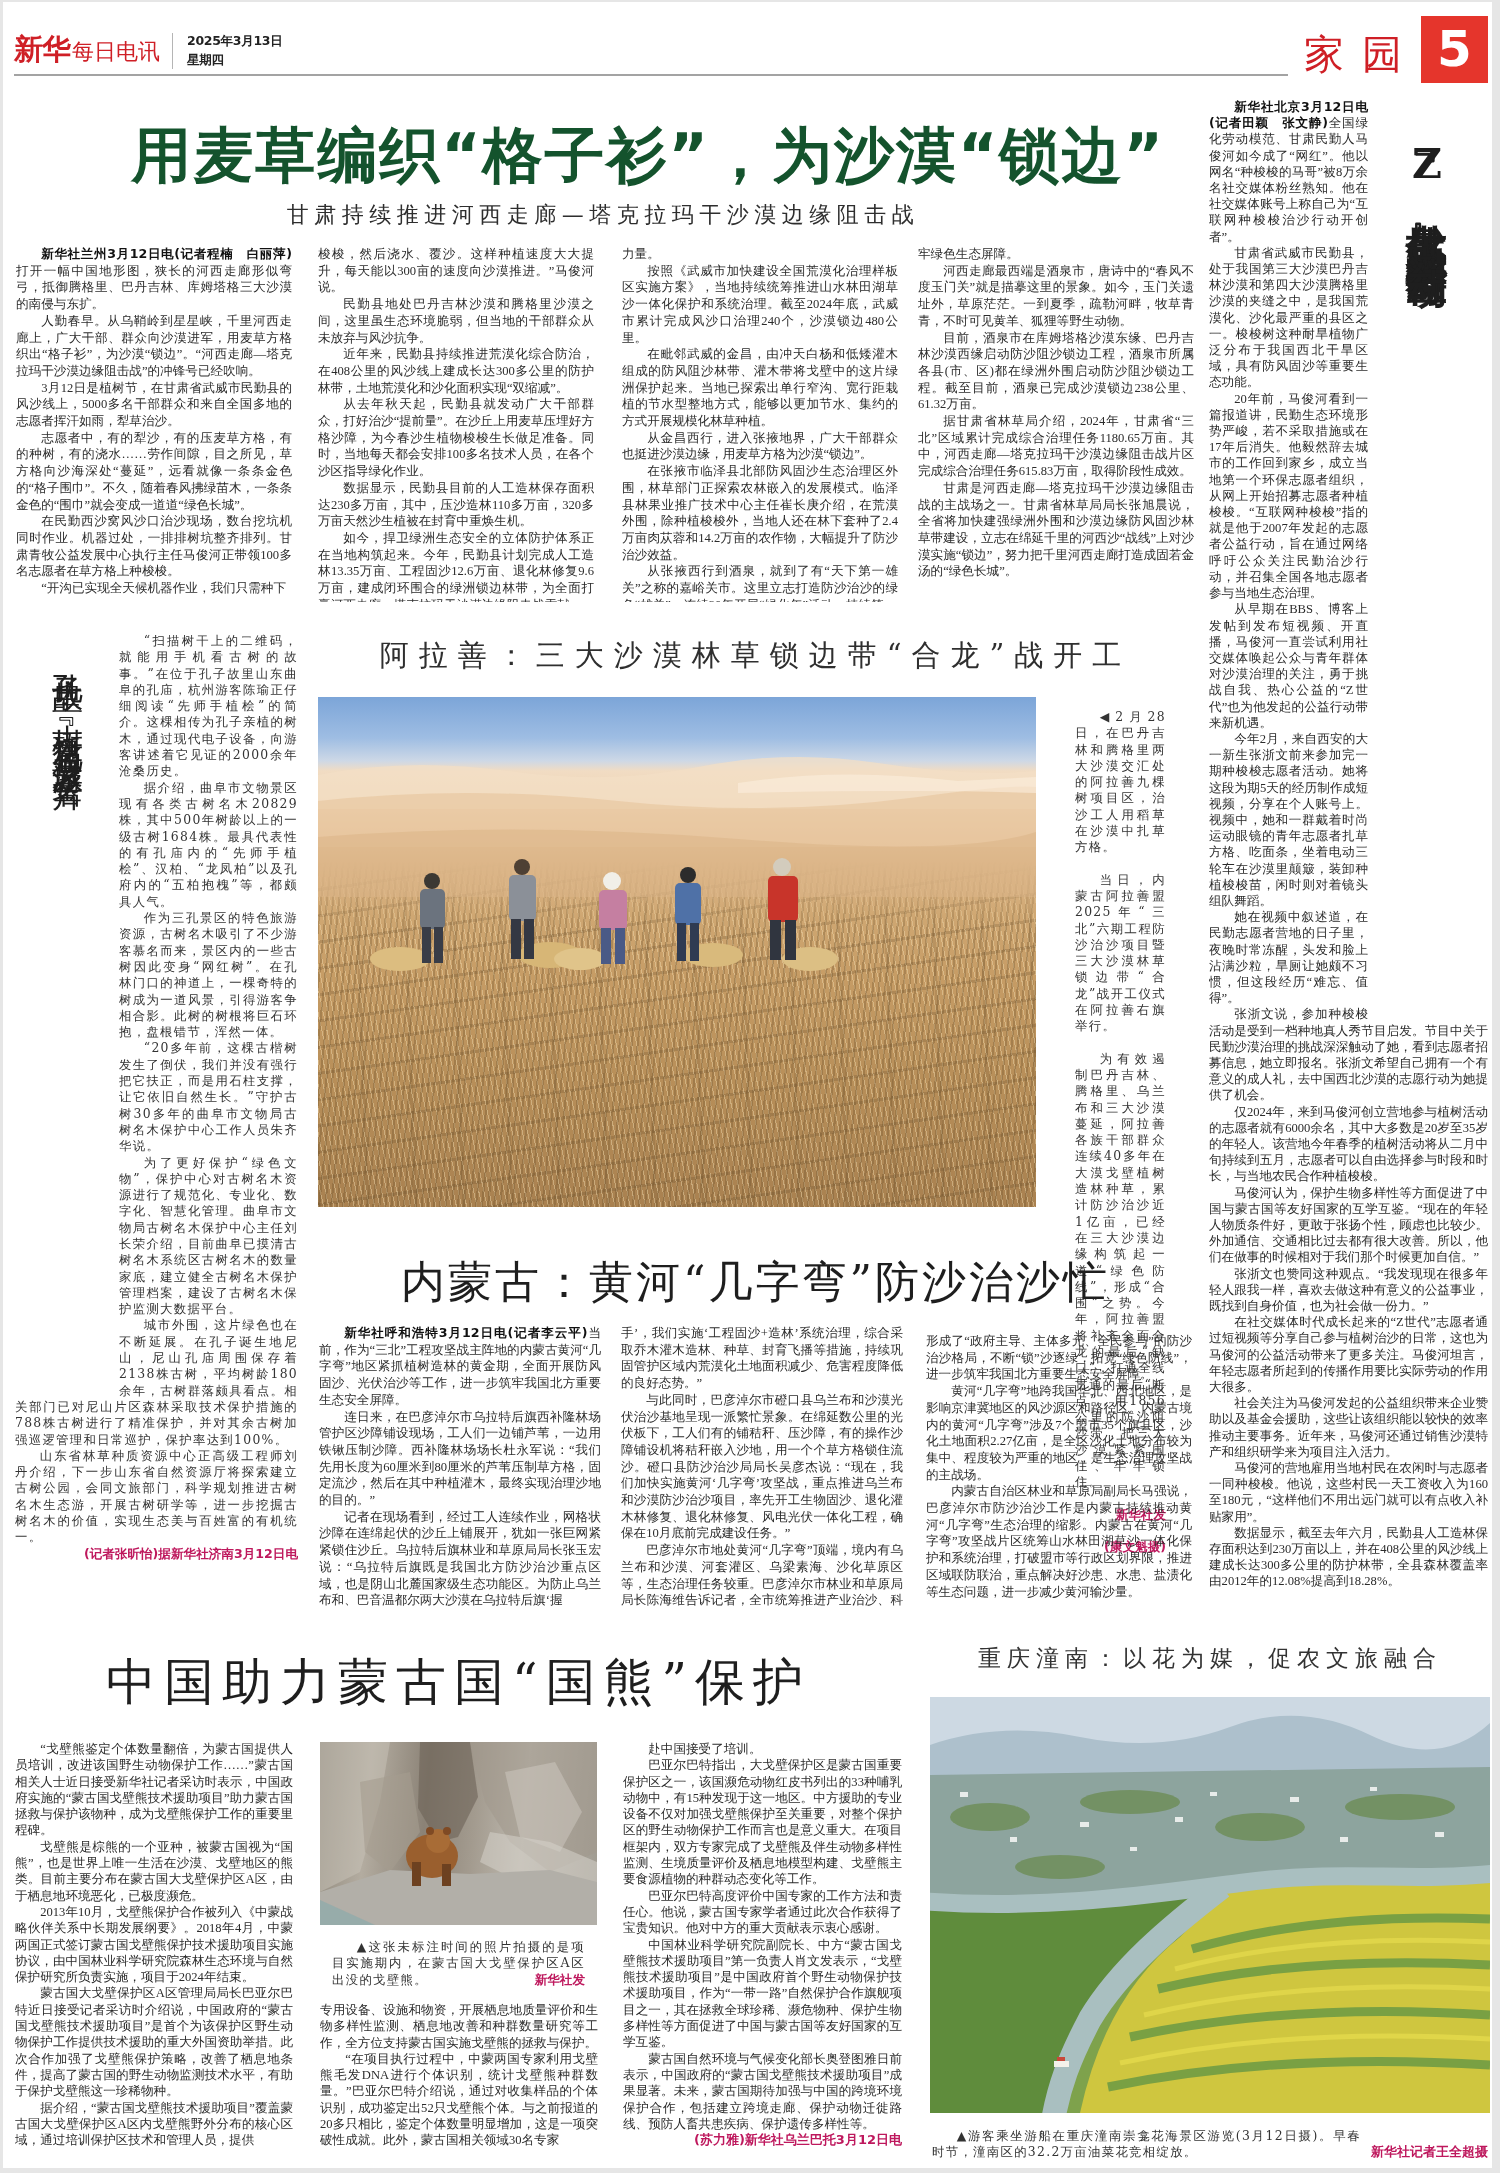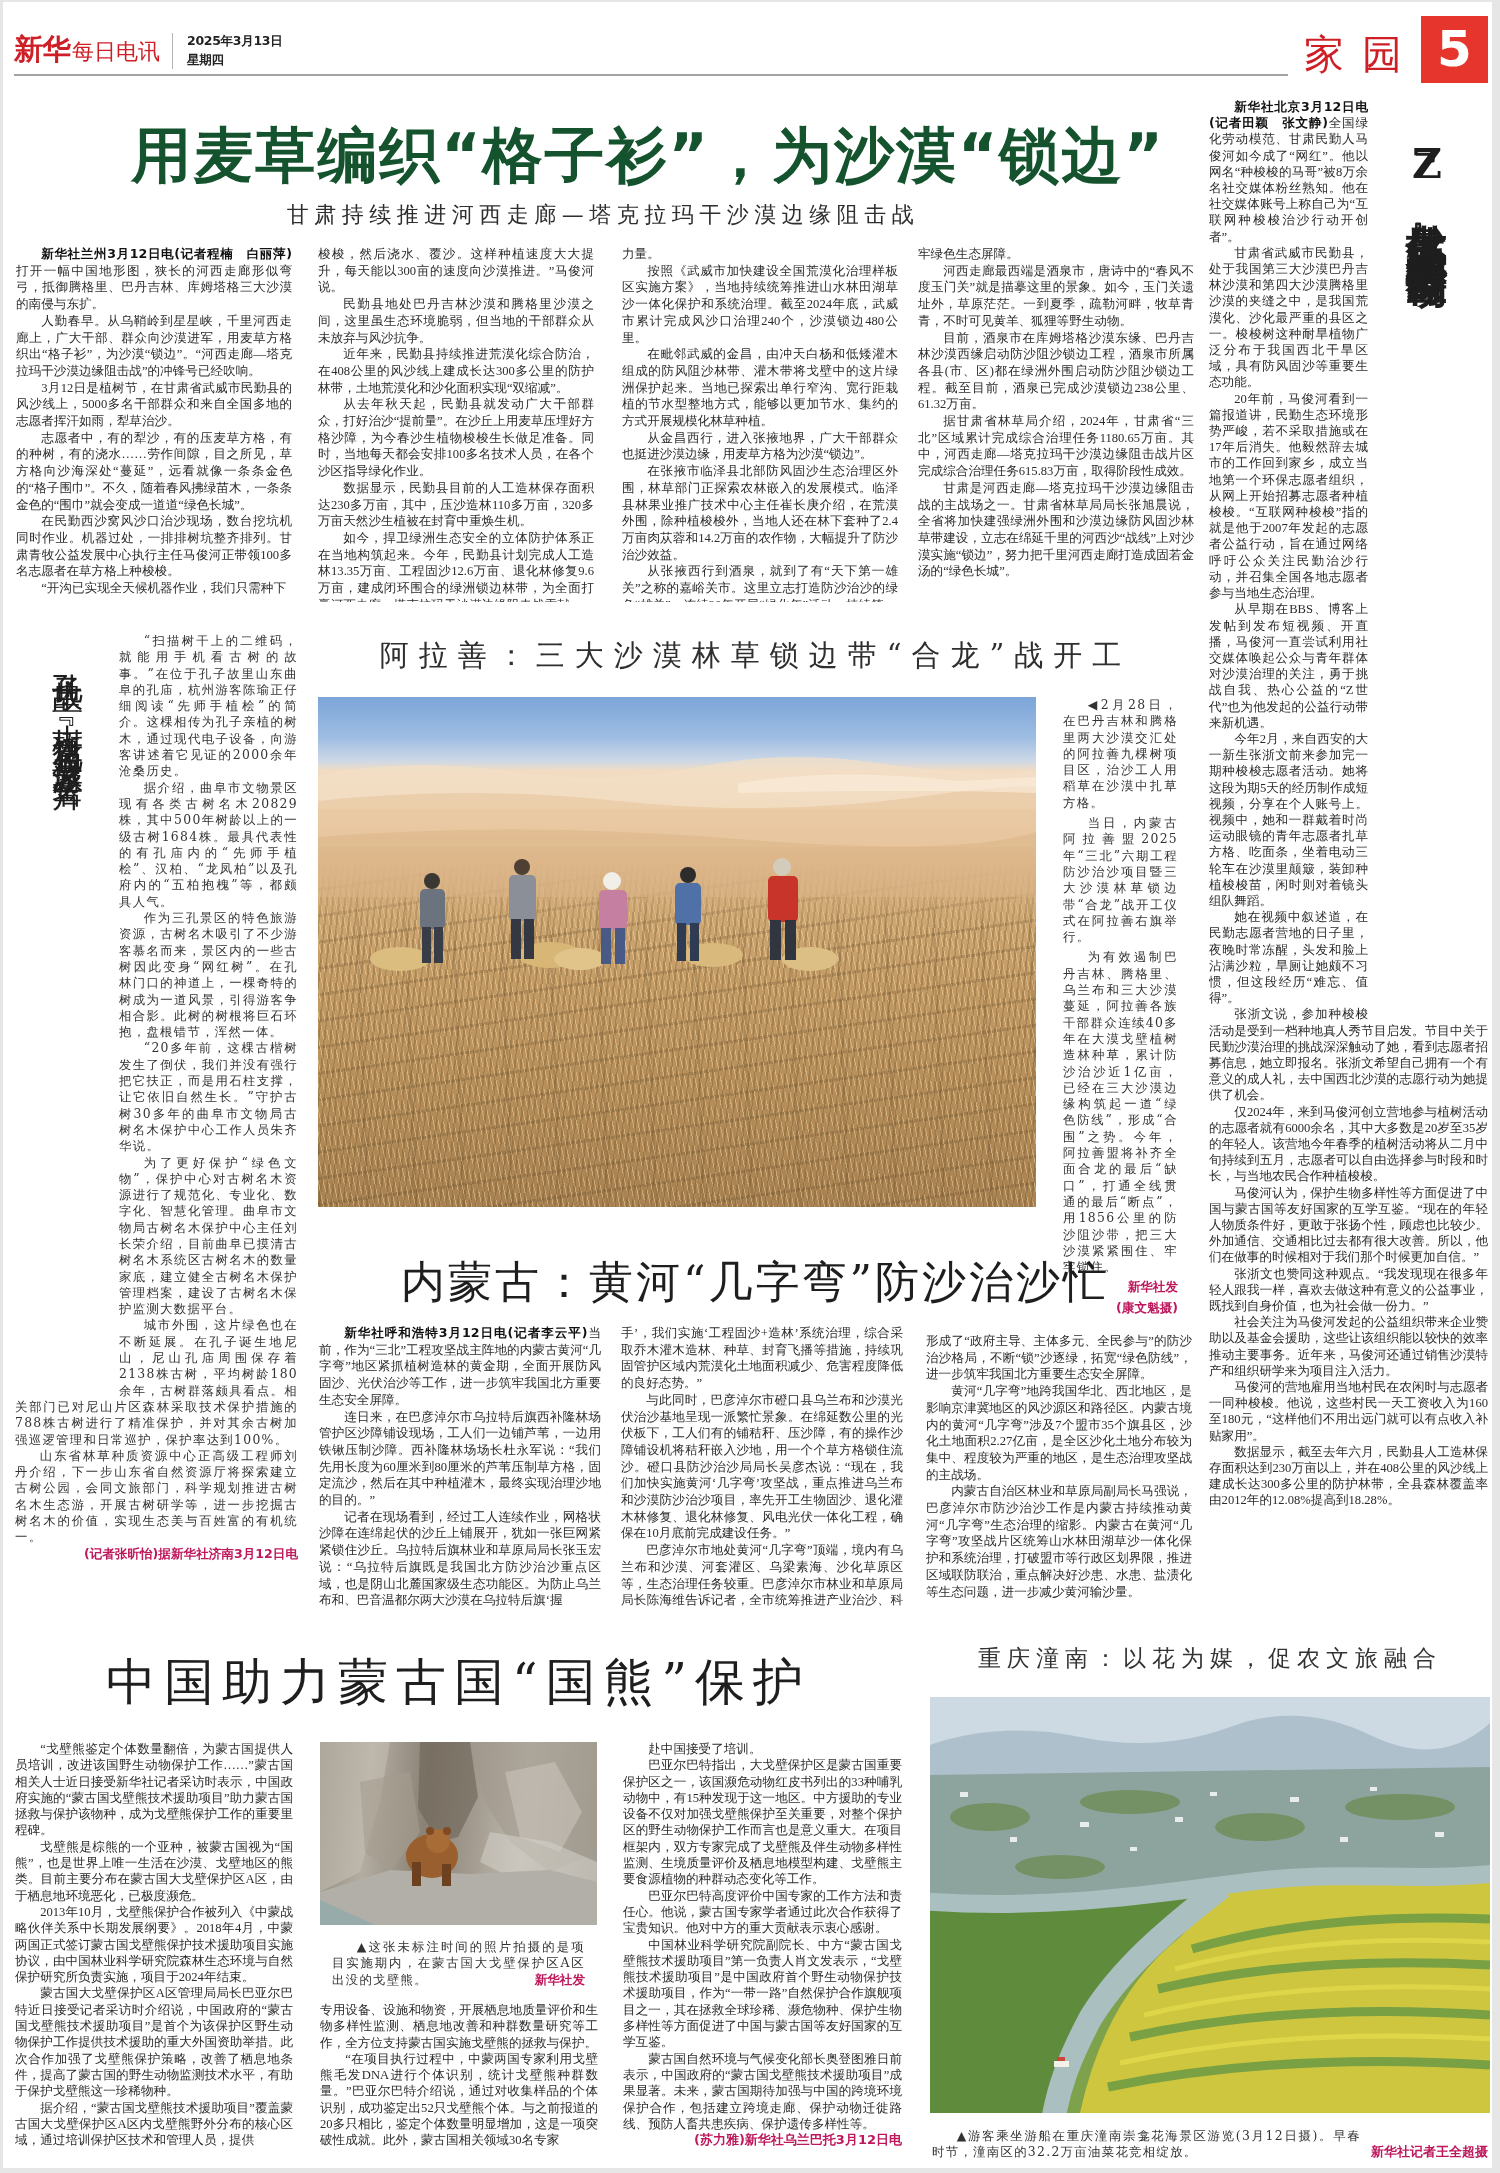--- a/index.html
+++ b/index.html
@@ -59,21 +59,21 @@
    repeating-linear-gradient(78deg,rgba(246,228,186,.40) 0 1px,rgba(0,0,0,0) 1px 5px),
    repeating-linear-gradient(172deg,rgba(95,70,38,.22) 0 3px,rgba(0,0,0,0) 3px 26px),
    repeating-linear-gradient(88deg,rgba(95,70,38,.16) 0 3px,rgba(0,0,0,0) 3px 48px);
   -webkit-mask-image:linear-gradient(to bottom,rgba(0,0,0,0) 0px,#000 70px);
   mask-image:linear-gradient(to bottom,rgba(0,0,0,0) 0px,#000 70px)}
 .bearphoto{left:320px;top:1742px;width:277px;height:183px;background:linear-gradient(95deg,#8e877b 0%,#b3aca0 18%,#8b8276 38%,#a39b8f 55%,#bdb8ae 72%,#9f9a90 100%)}
 .cqphoto{left:930px;top:1697px;width:560px;height:416px;background:#7ea24c}
 
 
 .cap-alashan{position:absolute;left:1059px;top:693px;width:123px;text-align:justify}
-.cap-alashan p{text-indent:2em;margin:4px}
+.cap-alashan p{text-indent:2em;margin:16px}
 .cap-bear{position:absolute;left:332px;top:1939px;width:253px;text-align:justify}
 .cap-cq{position:absolute;left:932px;top:2128px;width:556px;text-align:justify}
 .cap-cq .cq-credit{float:right;margin-top:16.3px;margin-left:10px}
 .cap-text{text-indent:2em}
 </style>
 </head>
 <body>
 
 <div id="page">
   <div class="sheet"></div>
@@ -133,20 +133,21 @@
     <div>
         <p>甘肃省武威市民勤县，处于我国第三大沙漠巴丹吉林沙漠和第四大沙漠腾格里沙漠的夹缝之中，是我国荒漠化、沙化最严重的县区之一。梭梭树这种耐旱植物广泛分布于我国西北干旱区域，具有防风固沙等重要生态功能。</p>
         <p>20年前，马俊河看到一篇报道讲，民勤生态环境形势严峻，若不采取措施或在17年后消失。他毅然辞去城市的工作回到家乡，成立当地第一个环保志愿者组织，从网上开始招募志愿者种植梭梭。“互联网种梭梭”指的就是他于2007年发起的志愿者公益行动，旨在通过网络呼吁公众关注民勤治沙行动，并召集全国各地志愿者参与当地生态治理。</p>
         <p>从早期在BBS、博客上发帖到发布短视频、开直播，马俊河一直尝试利用社交媒体唤起公众与青年群体对沙漠治理的关注，勇于挑战自我、热心公益的“Z世代”也为他发起的公益行动带来新机遇。</p>
         <p>今年2月，来自西安的大一新生张浙文前来参加完一期种梭梭志愿者活动。她将这段为期5天的经历制作成短视频，分享在个人账号上。视频中，她和一群戴着时尚运动眼镜的青年志愿者扎草方格、吃面条，坐着电动三轮车在沙漠里颠簸，装卸种植梭梭苗，闲时则对着镜头组队舞蹈。</p>
         <p>她在视频中叙述道，在民勤志愿者营地的日子里，夜晚时常冻醒，头发和脸上沾满沙粒，旱厕让她颇不习惯，但这段经历“难忘、值得”。</p>
         <p>张浙文说，参加种梭梭活动是受到一档种地真人秀节目启发。节目中关于民勤沙漠治理的挑战深深触动了她，看到志愿者招募信息，她立即报名。张浙文希望自己拥有一个有意义的成人礼，去中国西北沙漠的志愿行动为她提供了机会。</p>
         <p>仅2024年，来到马俊河创立营地参与植树活动的志愿者就有6000余名，其中大多数是20岁至35岁的年轻人。该营地今年春季的植树活动将从二月中旬持续到五月，志愿者可以自由选择参与时段和时长，与当地农民合作种植梭梭。</p>
         <p>马俊河认为，保护生物多样性等方面促进了中国与蒙古国等友好国家的互学互鉴。“现在的年轻人物质条件好，更敢于张扬个性，顾虑也比较少。外加通信、交通相比过去都有很大改善。所以，他们在做事的时候相对于我们那个时候更加自信。”</p>
         <p>张浙文也赞同这种观点。“我发现现在很多年轻人跟我一样，喜欢去做这种有意义的公益事业，既找到自身价值，也为社会做一份力。”</p>
+        <p>在社交媒体时代成长起来的“Z世代”志愿者通过短视频等分享自己参与植树治沙的日常，这也为马俊河的公益活动带来了更多关注。马俊河坦言，年轻志愿者所起到的传播作用要比实际劳动的作用大很多。</p>
         <p>社会关注为马俊河发起的公益组织带来企业赞助以及基金会援助，这些让该组织能以较快的效率推动主要事务。近年来，马俊河还通过销售沙漠特产和组织研学来为项目注入活力。</p>
         <p>马俊河的营地雇用当地村民在农闲时与志愿者一同种梭梭。他说，这些村民一天工资收入为160至180元，“这样他们不用出远门就可以有点收入补贴家用”。</p>
         <p>数据显示，截至去年六月，民勤县人工造林保存面积达到230万亩以上，并在408公里的风沙线上建成长达300多公里的防护林带，全县森林覆盖率由2012年的12.08%提高到18.28%。</p>
       </div>
   </div>
 
   <div class="body kcol kai">
     <div class="kfloat">
       <div class="vhead khead">孔子故里：古树『活化石』变身旅游『金名片』</div>
     </div>

